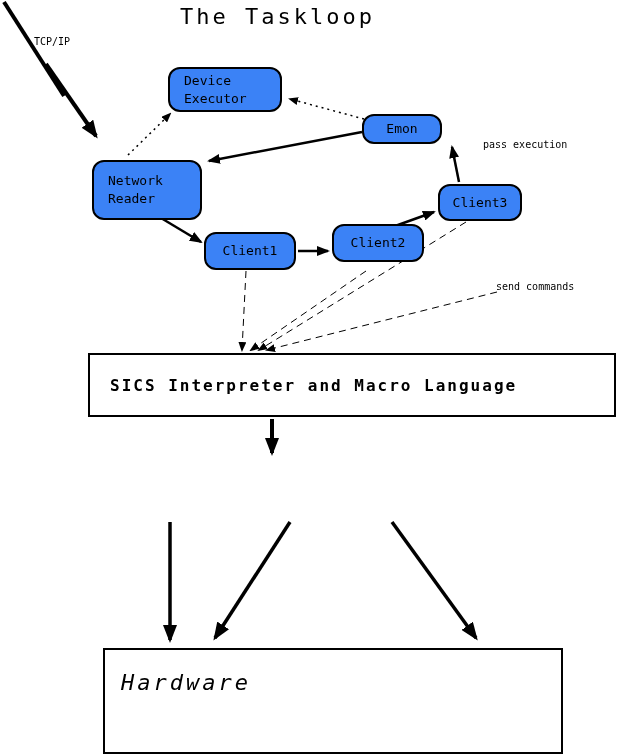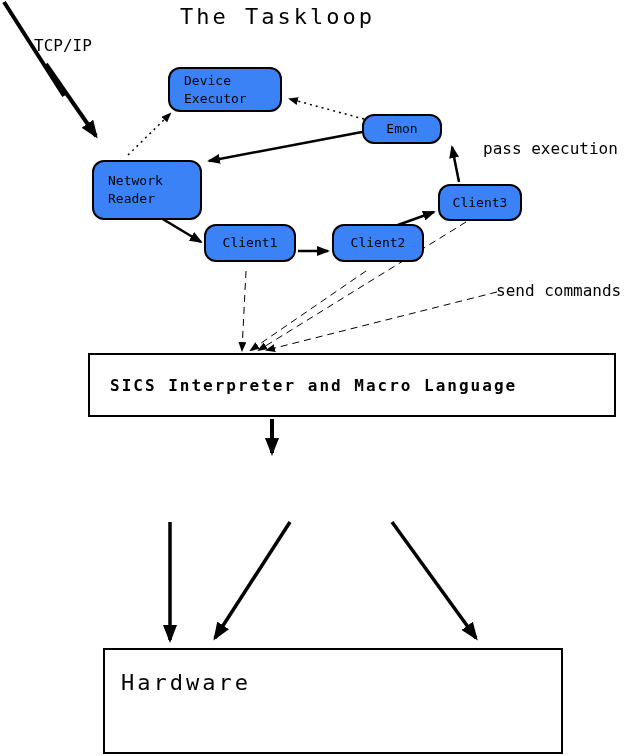--- a/index.html
+++ b/index.html
@@ -10,21 +10,21 @@
     color:#000;
     font-family:"DejaVu Sans Mono","Liberation Mono",monospace;
     overflow:hidden;
   }
   .edges { position:absolute; left:0; top:0; z-index:1; }
   .title {
     position:absolute; left:180px; top:4px;
     font-size:22px; letter-spacing:3px; z-index:2; white-space:nowrap;
   }
   .lbl {
-    position:absolute; font-size:16px; z-index:2; white-space:nowrap;
+    position:absolute; font-size:10px; z-index:2; white-space:nowrap;
   }
   .node {
     position:absolute; box-sizing:border-box;
     border:2px solid #000; border-radius:12px; background:#3b82f6;
     display:flex; align-items:center;
     font-size:13px; line-height:1.35; white-space:pre-line;
     z-index:2;
   }
   .node.left  { justify-content:flex-start; padding-left:14px; }
   .node.center{ justify-content:center; text-align:center; }
@@ -39,26 +39,26 @@
     font-weight:bold; font-size:16px; letter-spacing:2px;
   }
   .bigbox.database {
     left:95px; top:458px; width:430px; height:62px;
     align-items:center; padding-left:30px;
     font-size:22px; letter-spacing:3px;
   }
   .bigbox.hardware {
     left:103px; top:648px; width:460px; height:106px;
     align-items:flex-start; padding:20px 0 0 16px;
-    font-size:22px; letter-spacing:3px;
+    font-size:22px; letter-spacing:3px;font-style:italic;
   }
   #n-device-executor { left:168px; top:67px;  width:114px; height:45px; }
   #n-emon            { left:362px; top:114px; width:80px;  height:30px; }
   #n-network-reader  { left:92px;  top:160px; width:110px; height:60px; }
-  #n-client1         { left:204px; top:224px; width:92px;  height:38px; }
+  #n-client1         { left:204px; top:232px; width:92px;  height:38px; }
   #n-client2         { left:332px; top:224px; width:92px;  height:38px; }
   #n-client3         { left:438px; top:184px; width:84px;  height:37px; }
   #l-tcpip           { left:34px;  top:36px; }
   #l-pass-execution  { left:483px; top:139px; }
   #l-send-commands   { left:496px; top:281px; }
 </style>
 </head>
 <body>
 
 <div class="canvas">

